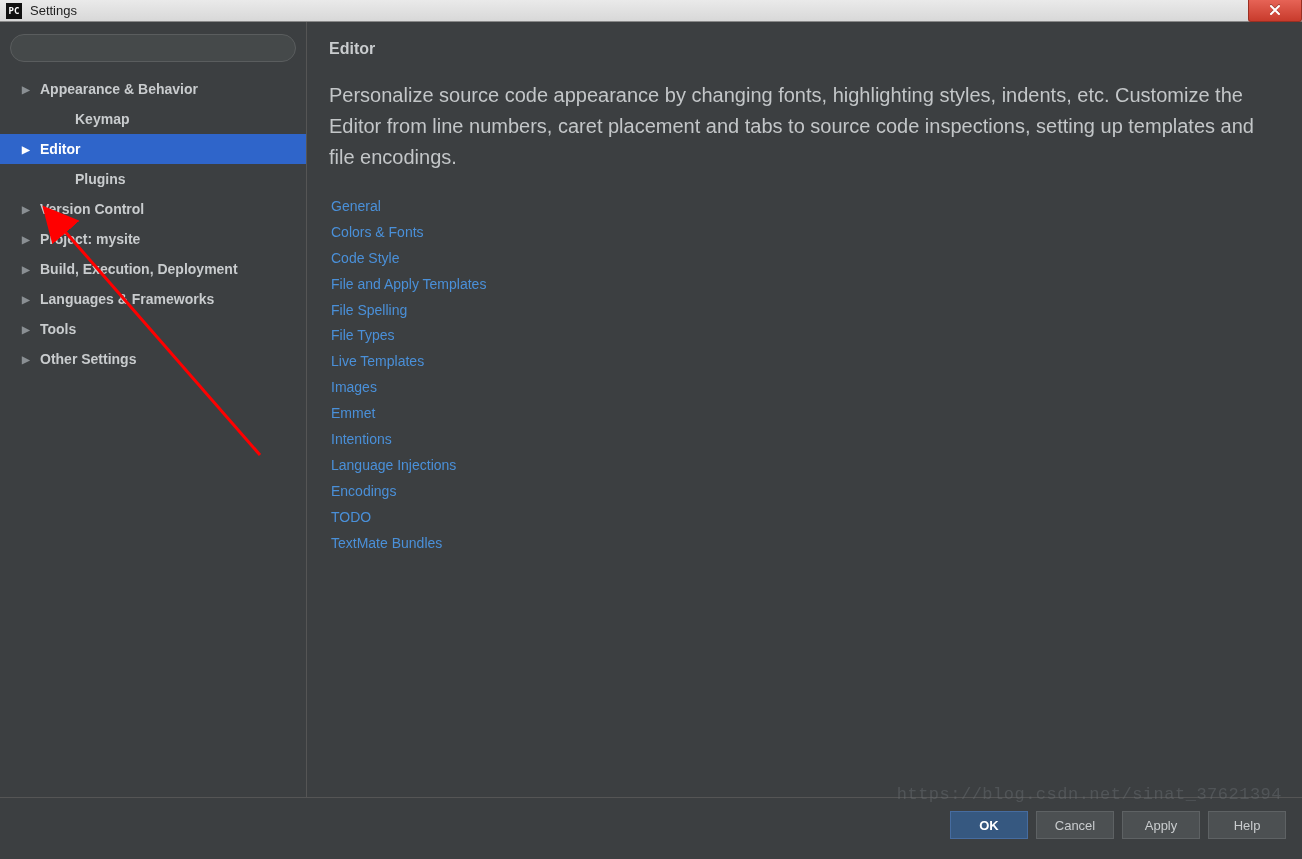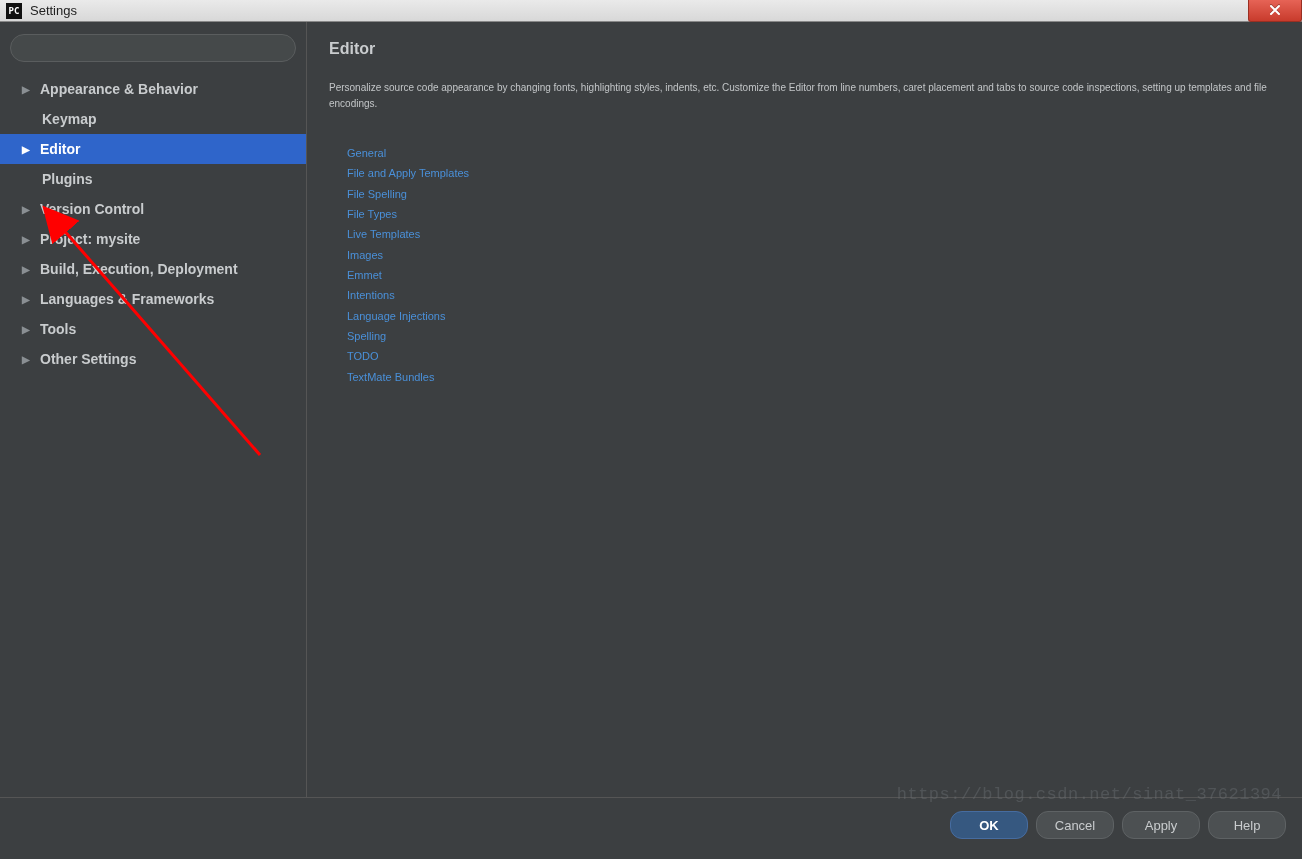--- a/index.html
+++ b/index.html
@@ -89,21 +89,21 @@
 }
 
 .tree { font-size:14px; font-weight:600; color:#c9ccce; }
 .tree-item {
   display:flex;
   align-items:center;
   height:30px;
   padding-left:22px;
   cursor:pointer;
 }
-.tree-item.child { padding-left:24px; font-weight:600; }
+.tree-item.child { padding-left:57px; font-weight:600; }
 .tree-item .chev {
   width:12px;
   margin-right:6px;
   color:#8a8f93;
   font-size:10px;
   display:inline-flex;
 }
 .tree-item.no-chev .chev { visibility:hidden; }
 .tree-item.selected {
   background:#2f65ca;
@@ -117,28 +117,28 @@
   padding: 18px 22px;
   overflow:auto;
 }
 .content h1 {
   font-size:16px;
   font-weight:600;
   color:#c9ccce;
   margin-bottom:22px;
 }
 .content p.desc {
-  font-size:10px;
+  font-size:20px;
   line-height:1.55;
   color:#c3c6c8;
-  margin-bottom:32px;
+  margin-bottom:21px;
 }
 .links {
-  margin-left:18px;
-  font-size:11px;
+  margin-left:2px;
+  font-size:14px;
   line-height:1.85;
 }
 .links a {
   color:#4a90d9;
   text-decoration:none;
   cursor:pointer;
   display:block;
 }
 
 
@@ -152,21 +152,21 @@
   padding:0 16px;
   background:#3c3f41;
 }
 .btn {
   min-width:78px;
   height:28px;
   background:#4c5052;
   border:1px solid #5e6264;
   color:#c9ccce;
   font-size:13px;
-  border-radius:12px;
+  border-radius:0;
   cursor:pointer;
   padding:0 16px;
 }
 .btn.primary {
   background:#365880;
   border-color:#466ca0;
   color:#fff;
   font-weight:600;
 }
 
@@ -257,29 +257,31 @@
           <span>Other Settings</span>
         </div>
       </div>
   </div>
 
   <div class="content">
     <h1>Editor</h1>
     <p class="desc">Personalize source code appearance by changing fonts, highlighting styles, indents, etc. Customize the Editor from line numbers, caret placement and tabs to source code inspections, setting up templates and file encodings.</p>
     <div class="links" id="links">
         <a>General</a>
+        <a>Colors &amp; Fonts</a>
+        <a>Code Style</a>
         <a>File and Apply Templates</a>
         <a>File Spelling</a>
         <a>File Types</a>
         <a>Live Templates</a>
         <a>Images</a>
         <a>Emmet</a>
         <a>Intentions</a>
         <a>Language Injections</a>
-        <a>Spelling</a>
+        <a>Encodings</a>
         <a>TODO</a>
         <a>TextMate Bundles</a>
       </div>
   </div>
 
 </div>
 
 <div class="buttonbar">
   <button class="btn primary">OK</button>
   <button class="btn">Cancel</button>

